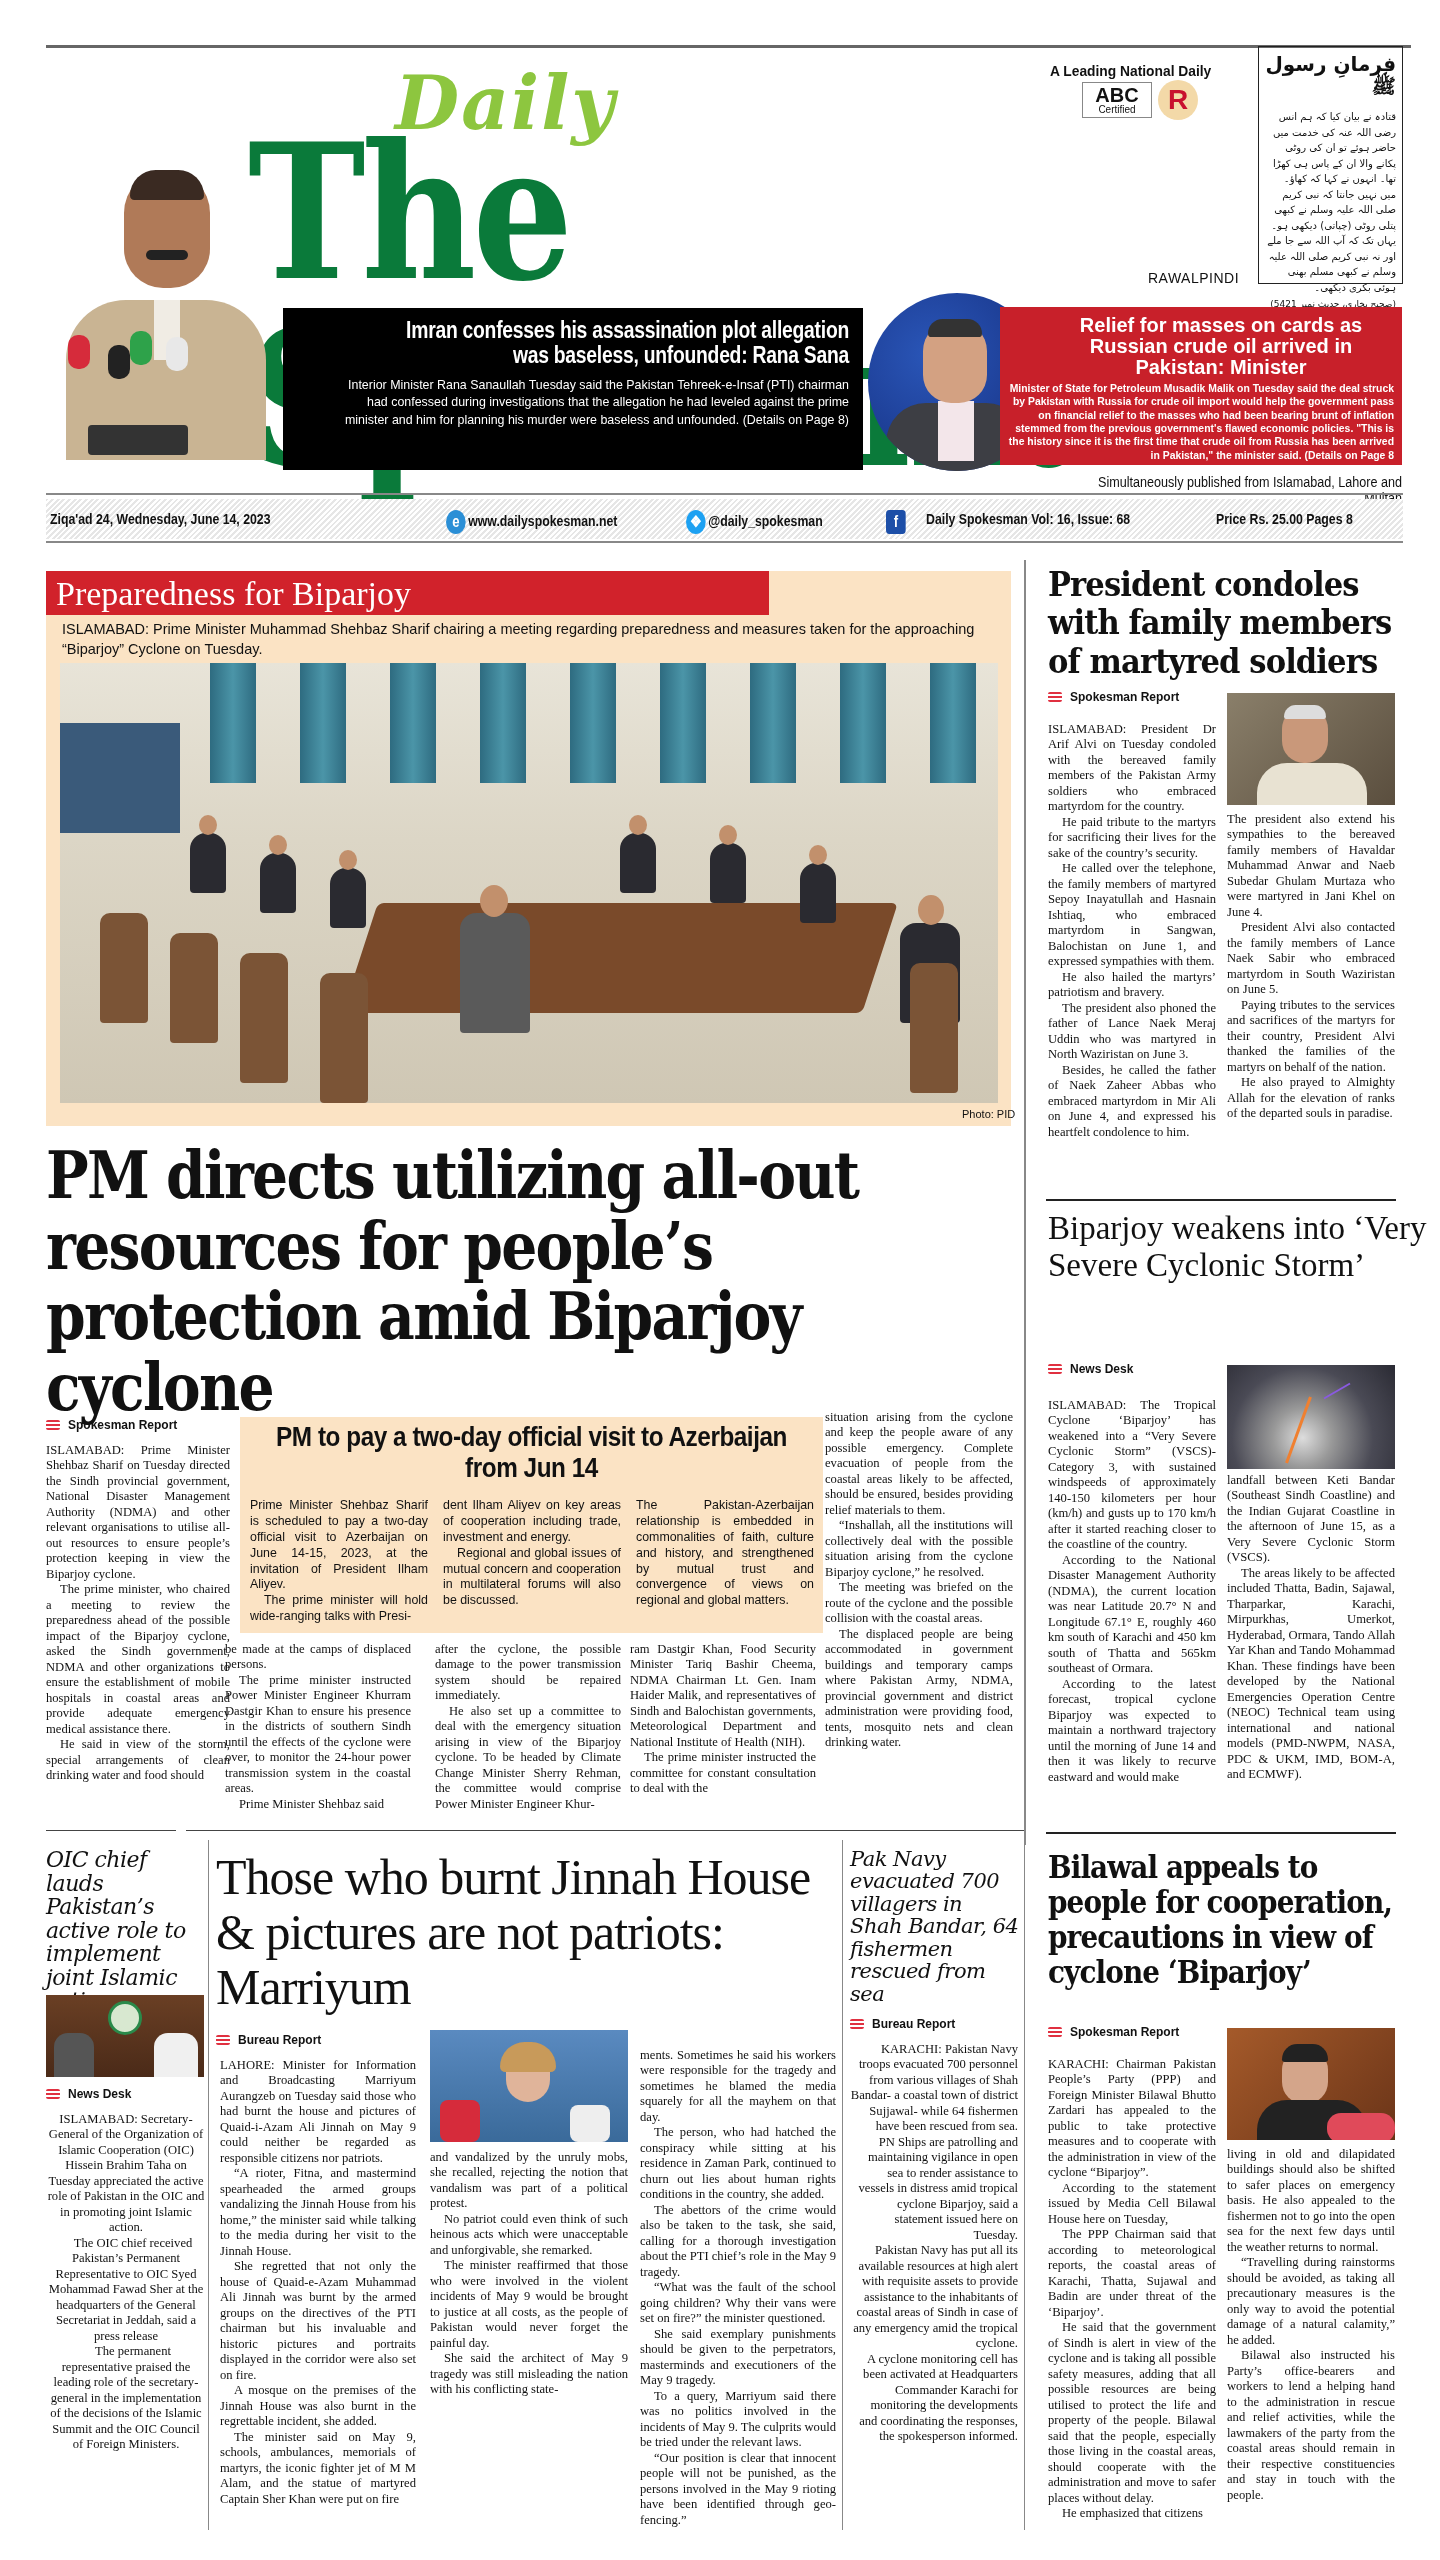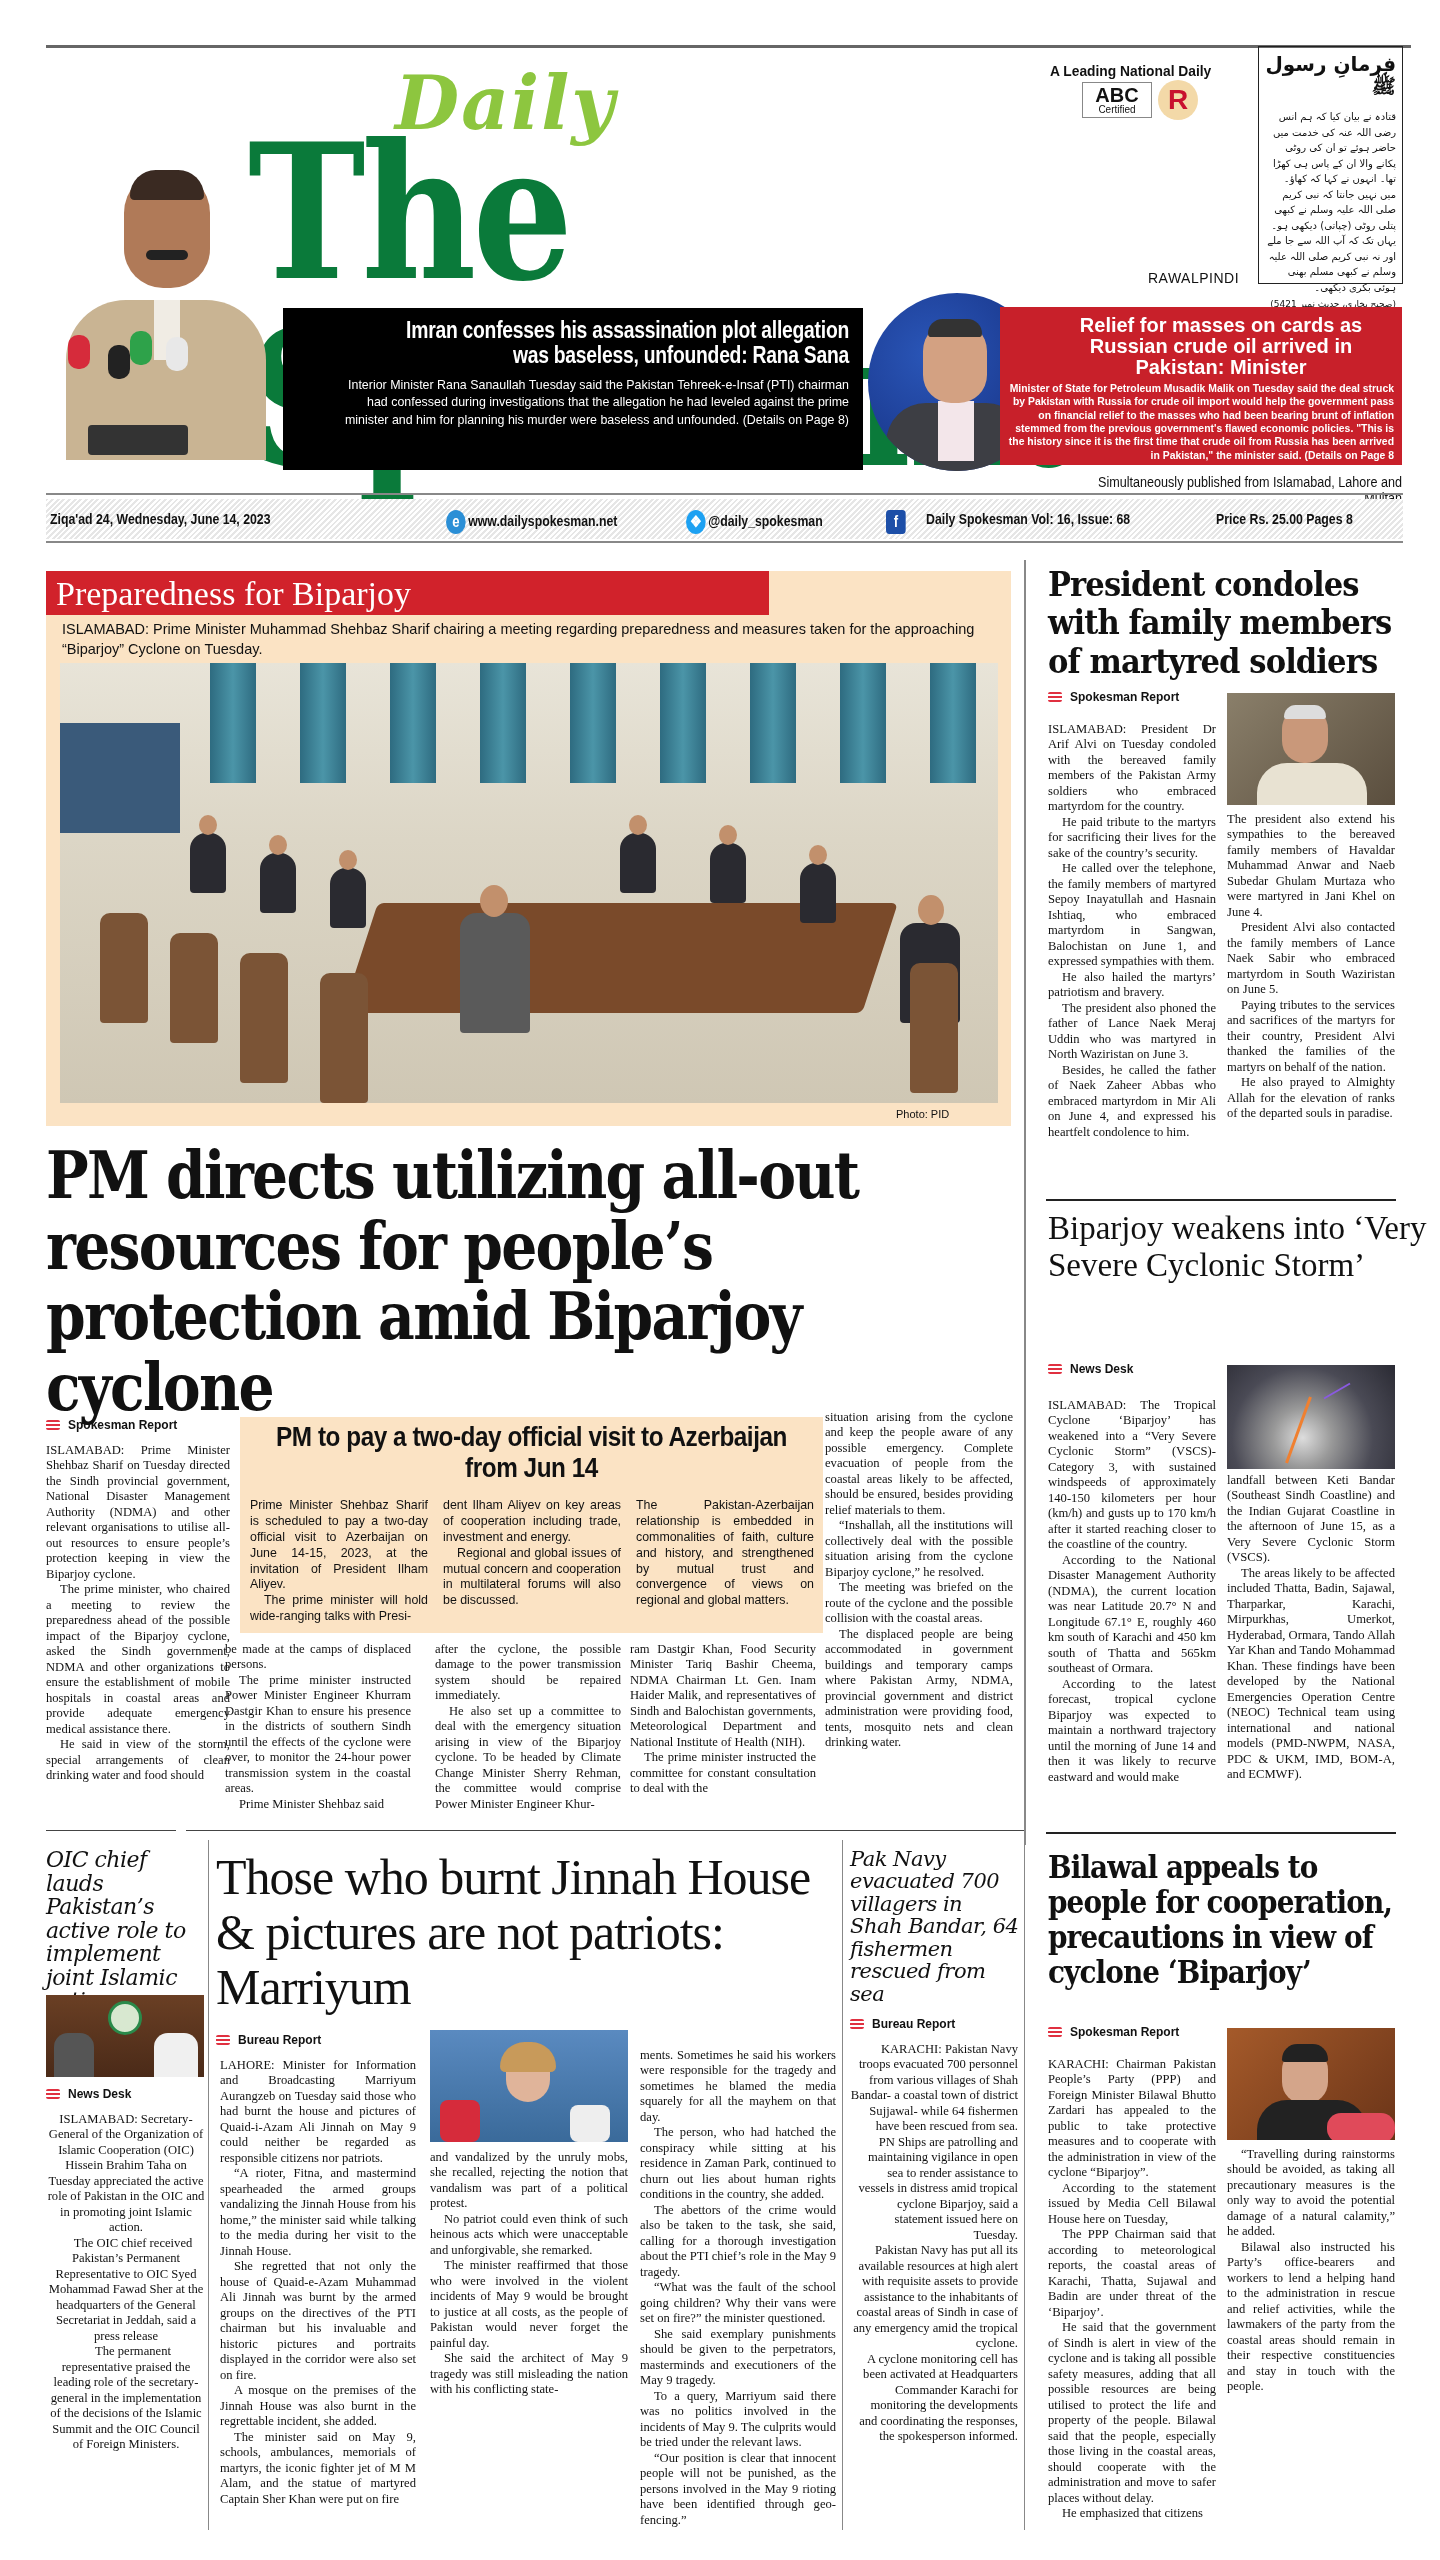--- a/index.html
+++ b/index.html
@@ -61,21 +61,21 @@
 
 .feat{left:46px;top:571px;width:965px;height:555px;background:#fbe3c4}
 .feat-title{left:46px;top:571px;width:723px;height:44px;background:#d1222b;color:#fff;font:34px "Liberation Serif",serif;padding:4px 10px;transform-origin:left}
 .feat-cap{left:62px;top:620px;width:940px;font:14.5px "Liberation Sans",sans-serif;line-height:1.35}
 .meet{left:60px;top:663px;width:938px;height:440px;overflow:hidden;background:linear-gradient(#e8e4d8,#dcd6c6 40%,#cfc7b4)}
 .curt{position:absolute;top:0;height:120px;width:46px;background:linear-gradient(90deg,#2e6b80,#4b95a8,#2e6b80)}
 .table{position:absolute;left:300px;top:240px;width:520px;height:110px;background:#7a4a2a;transform:skewX(-18deg);border-radius:6px}
 .chair{position:absolute;width:48px;height:110px;background:#7b5436;border-radius:10px 10px 4px 4px}
 .mperson{position:absolute;width:36px;height:60px;background:#2a2a30;border-radius:16px 16px 4px 4px}
 .mhead{position:absolute;width:18px;height:20px;background:#c2906c;border-radius:50%}
-.photo-credit{left:896px;top:1108px;font:11px "Liberation Sans",sans-serif}
+.photo-credit{left:962px;top:1108px;font:11px "Liberation Sans",sans-serif}
 
 
 .mainhead{left:46px;top:1140px;width:980px;font:bold 66px "DejaVu Serif",serif;line-height:1.07;letter-spacing:-2px;transform:scaleX(.86);transform-origin:left}
 
 .byline{font:bold 12px "Liberation Sans",sans-serif;display:flex;align-items:center;gap:8px}
 .byicon{display:inline-block;width:14px;height:10px;background:repeating-linear-gradient(0deg,#e03040 0 2px,transparent 2px 4px);border-radius:2px}
 .col{font:12.6px "Liberation Serif",serif;line-height:1.23;text-align:justify;hyphens:auto}
 .col p{text-indent:14px}
 .col p.first{text-indent:0}
 
@@ -317,20 +317,21 @@
   <div style="position:absolute;left:100px;top:85px;width:68px;height:30px;background:#e04a5a;border-radius:14px"></div>
 </div>
 <div class="abs col" style="left:1048px;top:2057px;width:168px">
     <p class="first">KARACHI: Chairman Pakistan People’s Party (PPP) and Foreign Minister Bilawal Bhutto Zardari has appealed to the public to take protective measures and to cooperate with the administration in view of the cyclone “Biparjoy”.</p>
     <p>According to the statement issued by Media Cell Bilawal House here on Tuesday,</p>
     <p>The PPP Chairman said that according to meteorological reports, the coastal areas of Karachi, Thatta, Sujawal and Badin are under threat of the ‘Biparjoy’.</p>
     <p>He said that the government of Sindh is alert in view of the cyclone and is taking all possible safety measures, adding that all possible resources are being utilised to protect the life and property of the people. Bilawal said that the people, especially those living in the coastal areas, should cooperate with the administration and move to safer places without delay.</p>
     <p>He emphasized that citizens</p>
   </div>
 <div class="abs col" style="left:1227px;top:2147px;width:168px">
+    <p class="first">living in old and dilapidated buildings should also be shifted to safer places on emergency basis. He also appealed to the fishermen not to go into the open sea for the next few days until the weather returns to normal.</p>
     <p>“Travelling during rainstorms should be avoided, as taking all precautionary measures is the only way to avoid the potential damage of a natural calamity,” he added.</p>
     <p>Bilawal also instructed his Party’s office-bearers and workers to lend a helping hand to the administration in rescue and relief activities, while the lawmakers of the party from the coastal areas should remain in their respective constituencies and stay in touch with the people.</p>
   </div>
 
 <div class="abs italhead" style="left:46px;top:1848px;width:160px">OIC chief lauds Pakistan’s active role to implement joint Islamic action</div>
 <div class="img" style="left:46px;top:1995px;width:158px;height:82px;background:linear-gradient(#6a3f24,#4a2a18)">
   <div style="position:absolute;left:62px;top:6px;width:34px;height:34px;border-radius:50%;background:#d8e8d0;border:3px solid #2a8a4a"></div>
   <div style="position:absolute;left:8px;top:38px;width:40px;height:44px;background:#555;border-radius:14px 14px 0 0"></div>
   <div style="position:absolute;left:108px;top:38px;width:44px;height:44px;background:#f0f0f0;border-radius:14px 14px 0 0"></div>
 </div>

